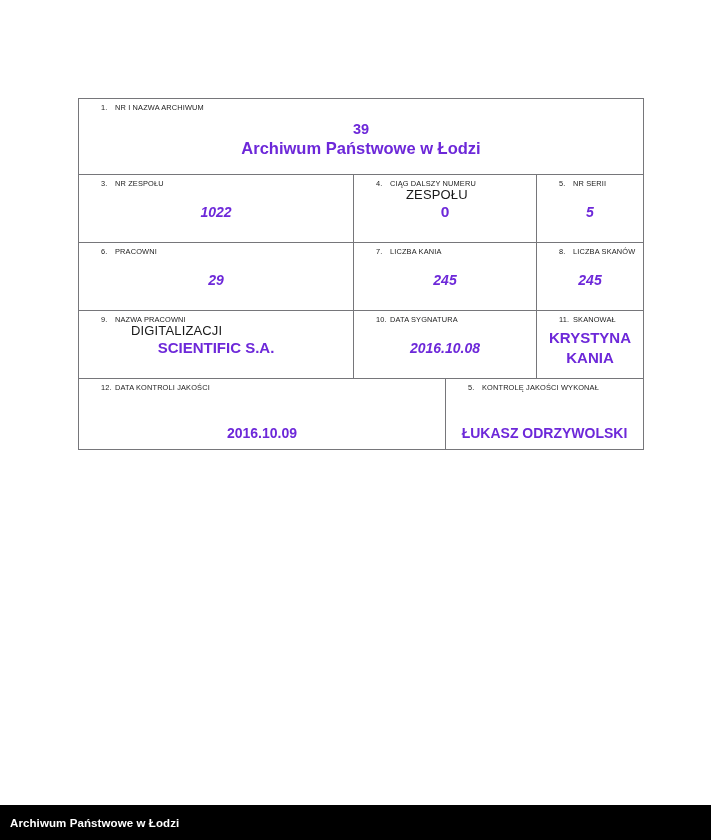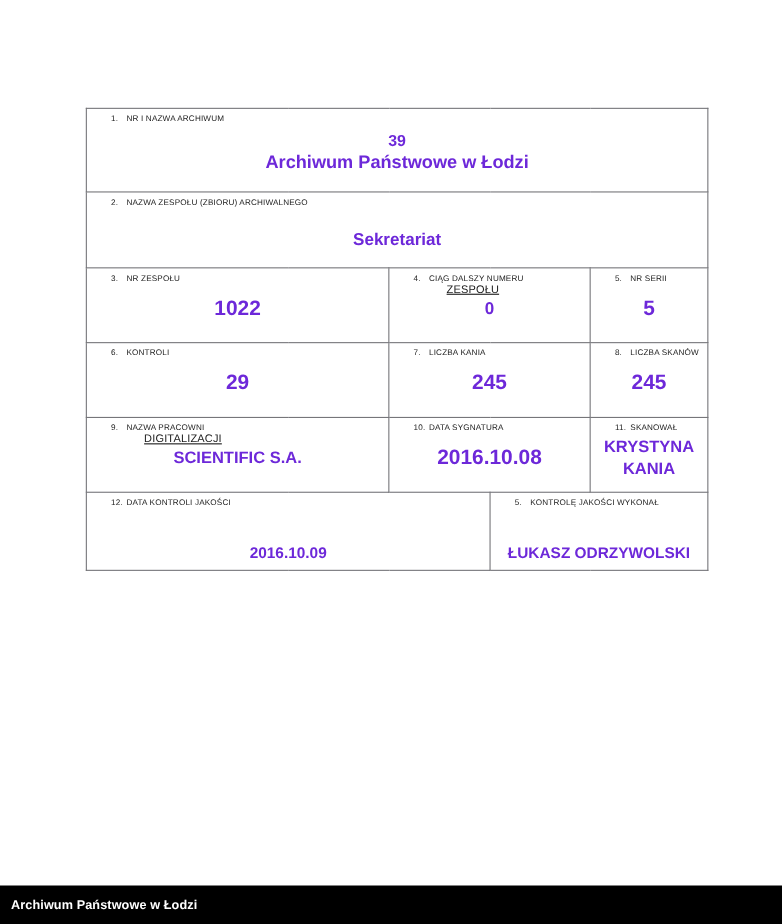--- a/index.html
+++ b/index.html
@@ -62,41 +62,40 @@
     width: 30px;
     padding-left: 16px;
     box-sizing: border-box;
   }
   .field-label-text {
     display: inline-block;
   }
   
   .field-label-cont {
     display: block;
-    font-size: 10px;
+    font-size: 13px;
     line-height: 10.5px;
     color: #1a1a1a;
     letter-spacing: 0.15px;
     padding-left: 46px;
     white-space: nowrap;
-    text-decoration: underline;
   }
 
   .field-value {
     display: block;
     text-align: center;
     font-weight: bold;
     color: #6d28d9;
   }
 
   
   .v-archive-num   { font-size: 14.5px; line-height: 16px; margin-top: 7px; }
   .v-archive-name  { font-size: 16.5px; line-height: 20px; margin-top: 1px; }
   .v-fonds         { font-size: 15.5px; line-height: 20px; margin-top: 19px; }
-  .v-num           { font-size: 19px; line-height: 20px; margin-top: 12px; }
+  .v-num           { font-size: 14px; line-height: 20px; margin-top: 12px; font-style: italic; }
   .v-num-tight     { font-size: 15.5px; line-height: 20px; margin-top: 2px; }
   .v-lab           { font-size: 15px;   line-height: 20px; margin-top: 2px; }
   .v-qc            { font-size: 14px; line-height: 20px; margin-top: 29px; }
 
   
   #viewer-footer {
     position: absolute;
     left: 0;
     top: 805px;
     width: 711px;
@@ -133,30 +132,20 @@
           <div class="cell-inner">
             <span class="field-label">
               <span class="field-num">1.</span><span class="field-label-text">NR I NAZWA ARCHIWUM</span>
             </span>
             <span class="field-value v-archive-num">39</span>
             <span class="field-value v-archive-name">Archiwum Państwowe w Łodzi</span>
           </div>
         </td>
       </tr>
 
-      <tr>
-        <td colspan="5" style="height:68px">
-          <div class="cell-inner">
-            <span class="field-label">
-              <span class="field-num">2.</span><span class="field-label-text">NAZWA ZESPOŁU (ZBIORU) ARCHIWALNEGO</span>
-            </span>
-            <span class="field-value v-fonds">Sekretariat</span>
-          </div>
-        </td>
-      </tr>
 
       <tr>
         <td colspan="2" style="height:67px">
           <div class="cell-inner">
             <span class="field-label">
               <span class="field-num">3.</span><span class="field-label-text">NR ZESPOŁU</span>
             </span>
             <span class="field-value v-num">1022</span>
           </div>
         </td>
@@ -176,21 +165,21 @@
             </span>
             <span class="field-value v-num">5</span>
           </div>
         </td>
       </tr>
 
       <tr>
         <td colspan="2" style="height:67px">
           <div class="cell-inner">
             <span class="field-label">
-              <span class="field-num">6.</span><span class="field-label-text">KONTROLI</span>
+              <span class="field-num">6.</span><span class="field-label-text">PRACOWNI</span>
             </span>
             <span class="field-value v-num">29</span>
           </div>
         </td>
         <td colspan="2">
           <div class="cell-inner">
             <span class="field-label">
               <span class="field-num">7.</span><span class="field-label-text">LICZBA KANIA</span>
             </span>
             <span class="field-value v-num">245</span>

